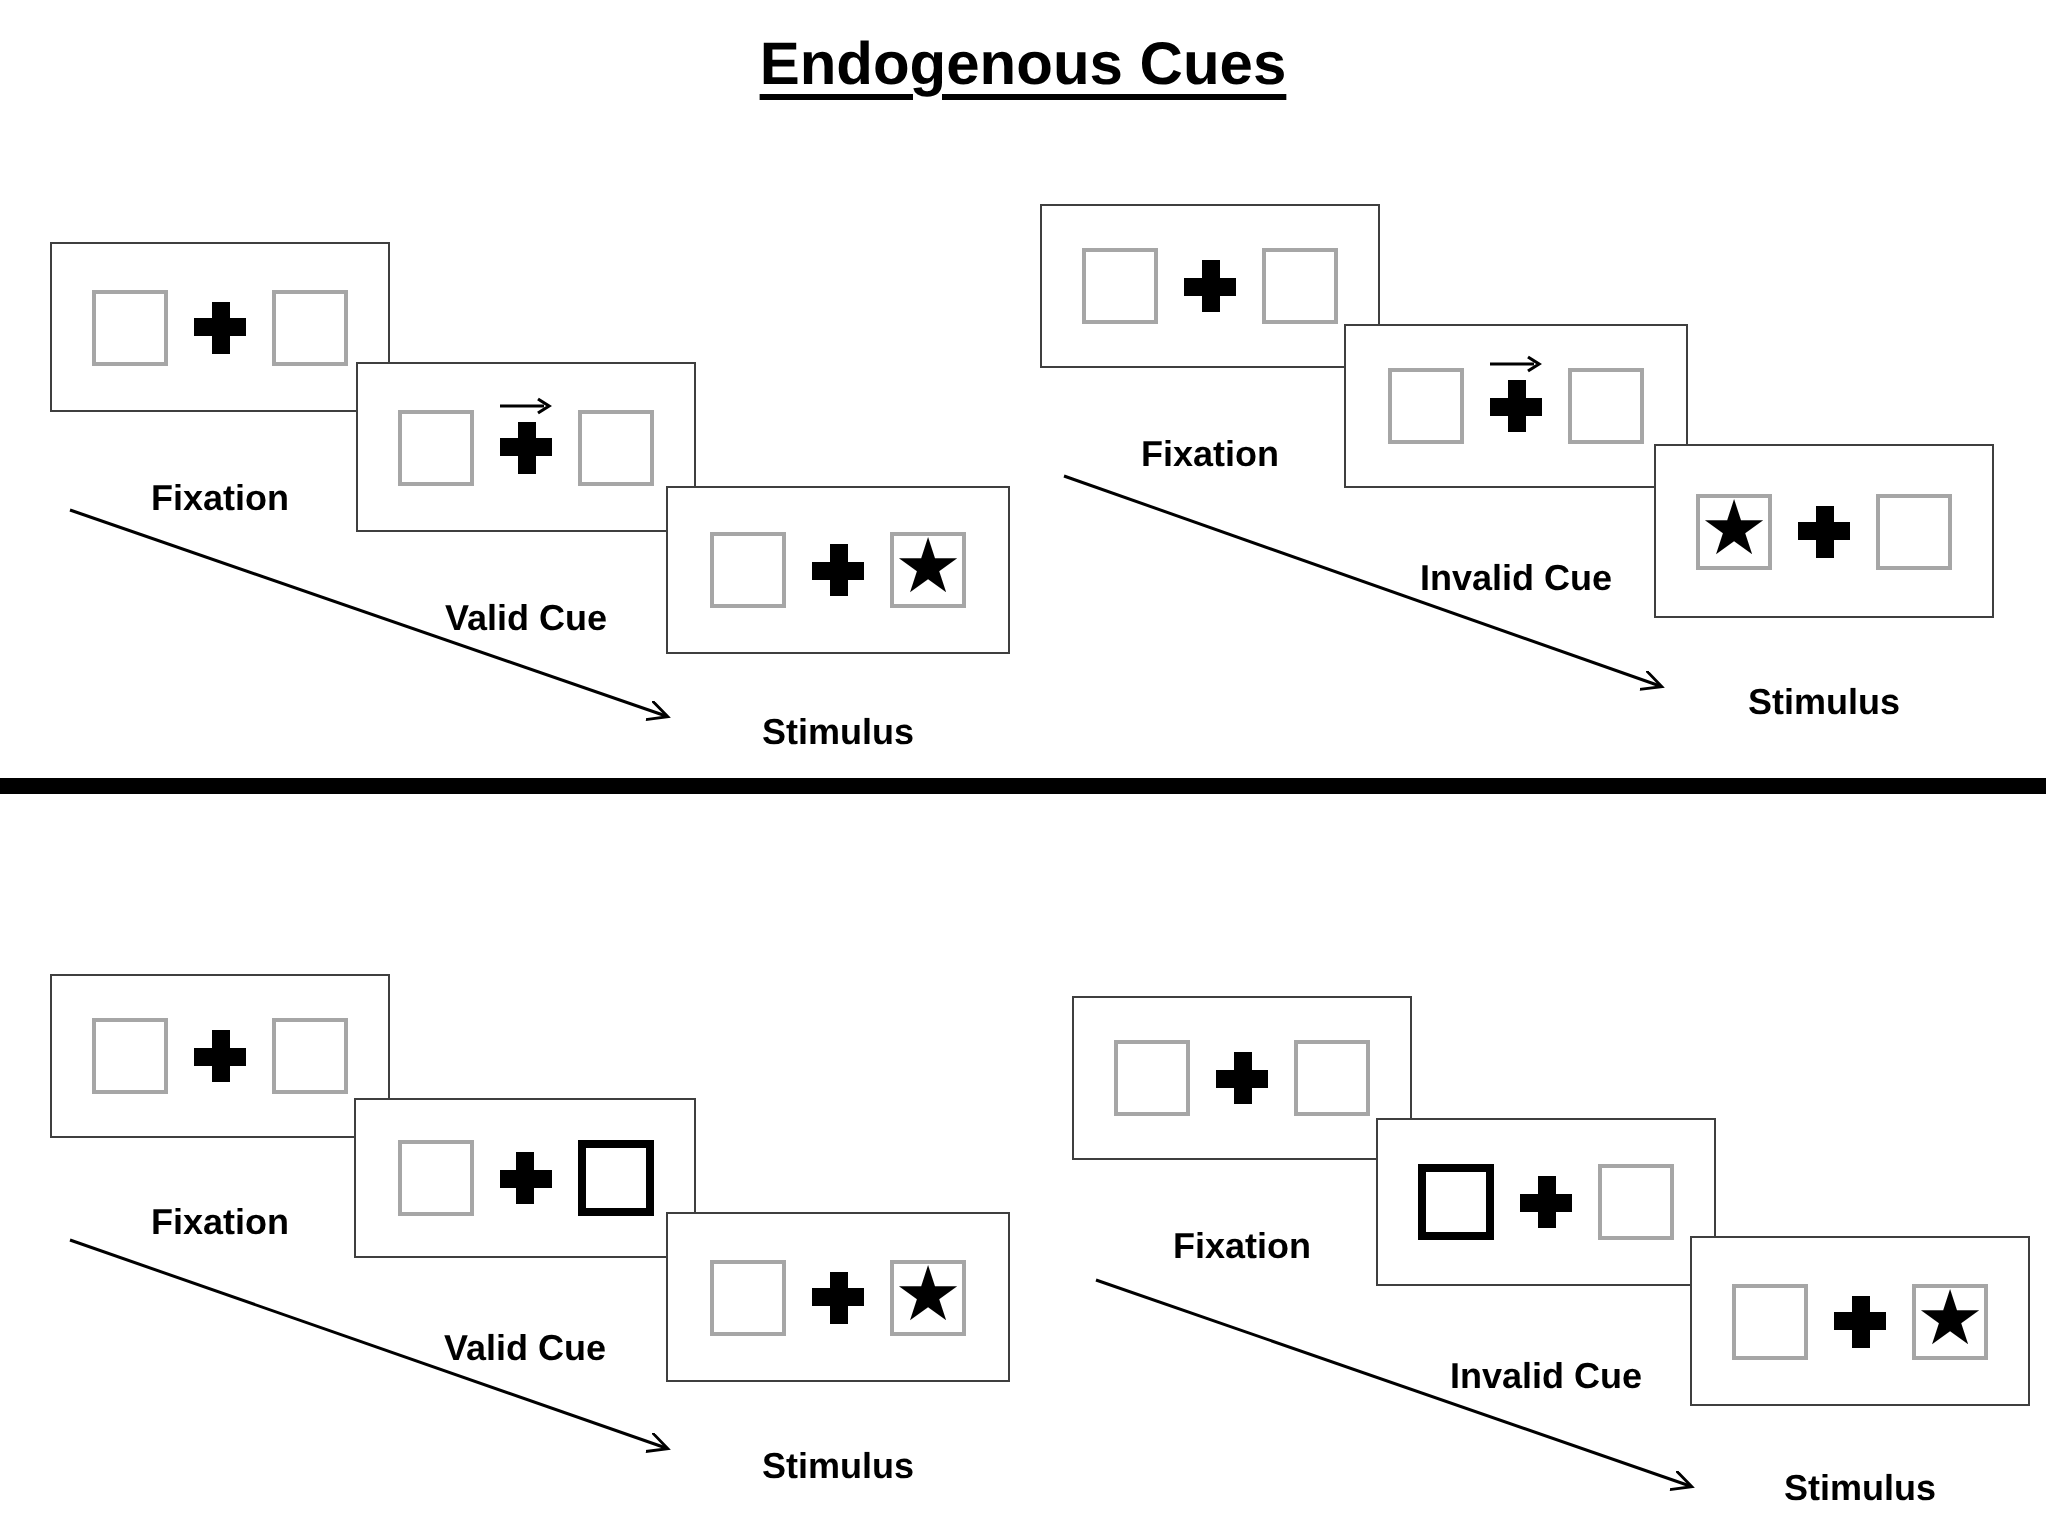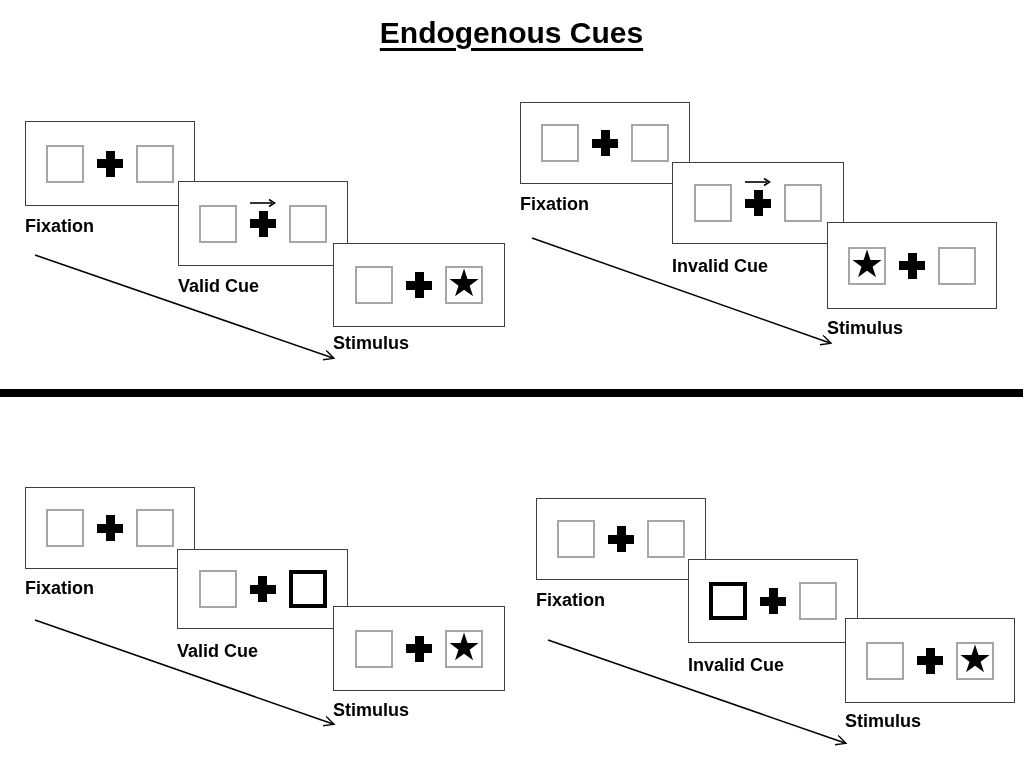--- a/index.html
+++ b/index.html
@@ -26,21 +26,21 @@
   .star{
     font-family:"DejaVu Sans", sans-serif;font-size:38px;line-height:34px;
     display:block;transform:translateY(-2px);color:#000;
   }
   .pluswrap{position:relative;width:26px;height:26px;flex:0 0 26px;}
   .plus{position:absolute;left:0;top:0;width:26px;height:26px;}
   .plus::before{content:"";position:absolute;left:0;top:8.5px;width:26px;height:9px;background:#000;}
   .plus::after{content:"";position:absolute;left:8.5px;top:0;width:9px;height:26px;background:#000;}
   .cue-arrow{position:absolute;left:50%;top:-13px;transform:translateX(-50%);}
   .lbl{
-    position:absolute;font-size:18px;font-weight:bold;line-height:22px;
+    position:absolute;text-align:center;font-size:18px;font-weight:bold;line-height:22px;margin-top:23px;
   }
   .seq-arrow{position:absolute;}
   .divider{position:absolute;left:0;top:389px;width:1023px;height:8px;background:#000000;}
 </style>
 </head>
 <body>
 
 <div id="canvas">
 
   <div class="section-title" style="top:16px;">Endogenous Cues</div>

